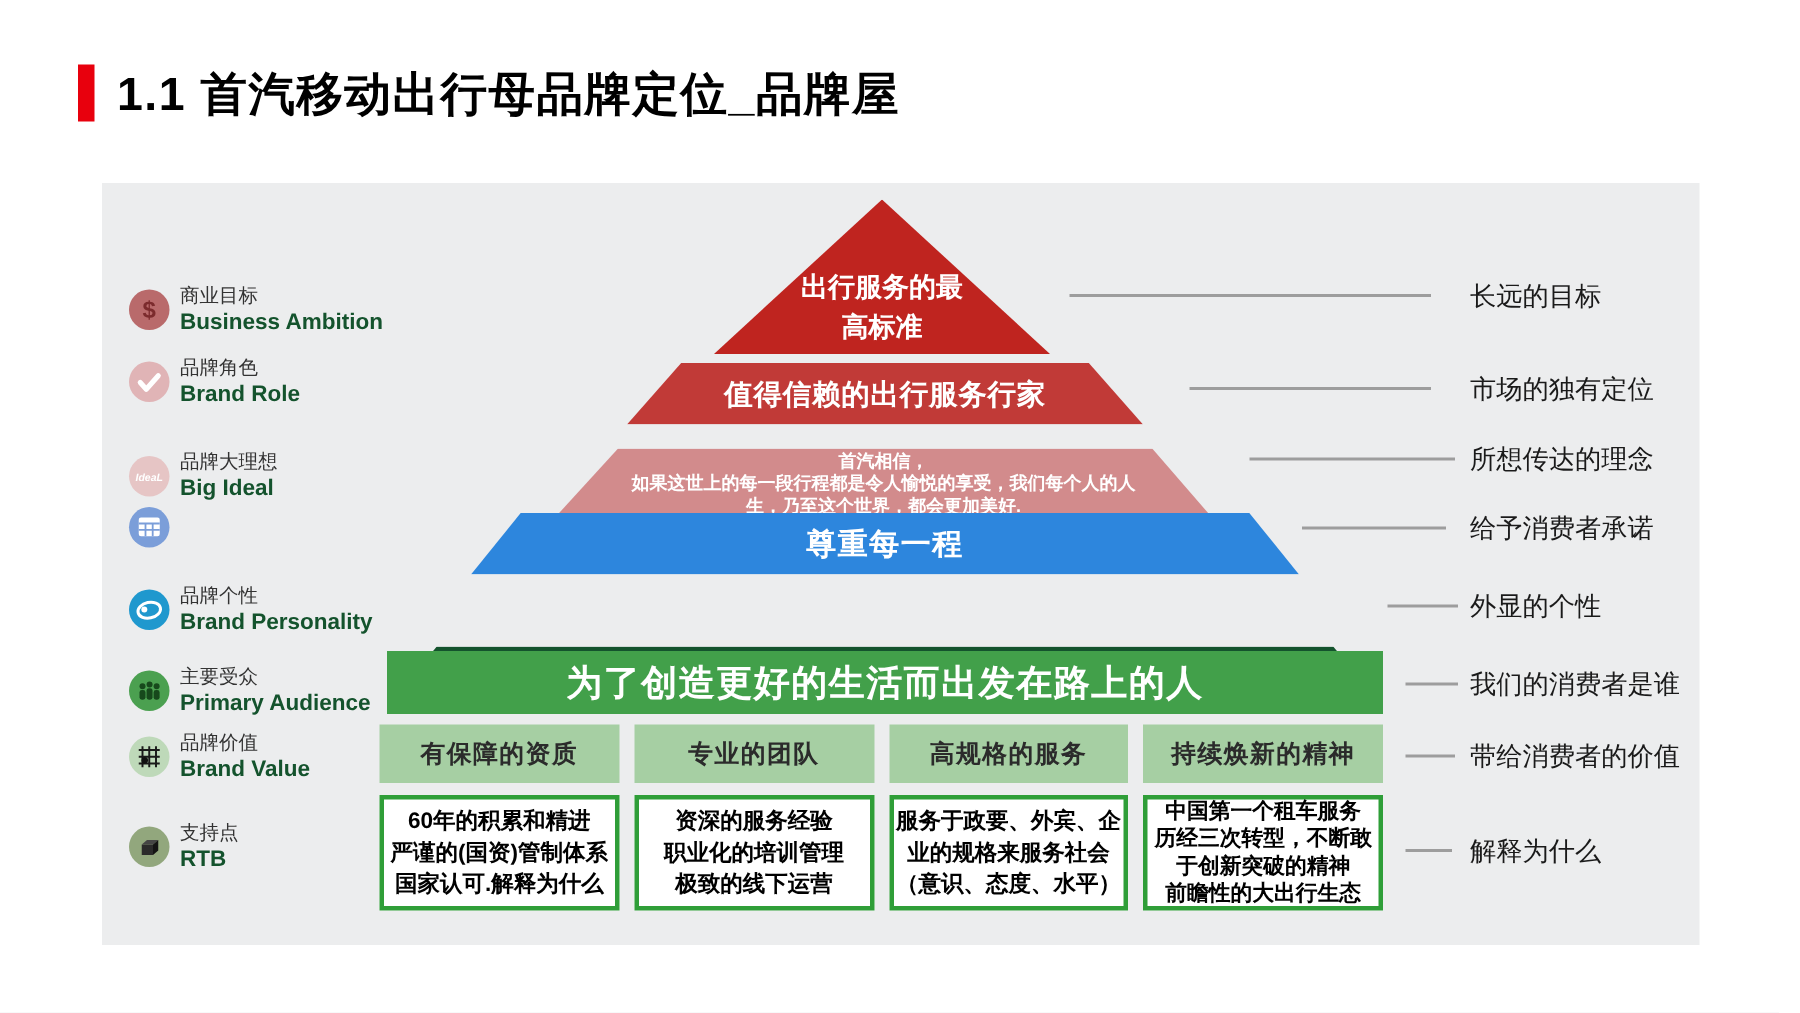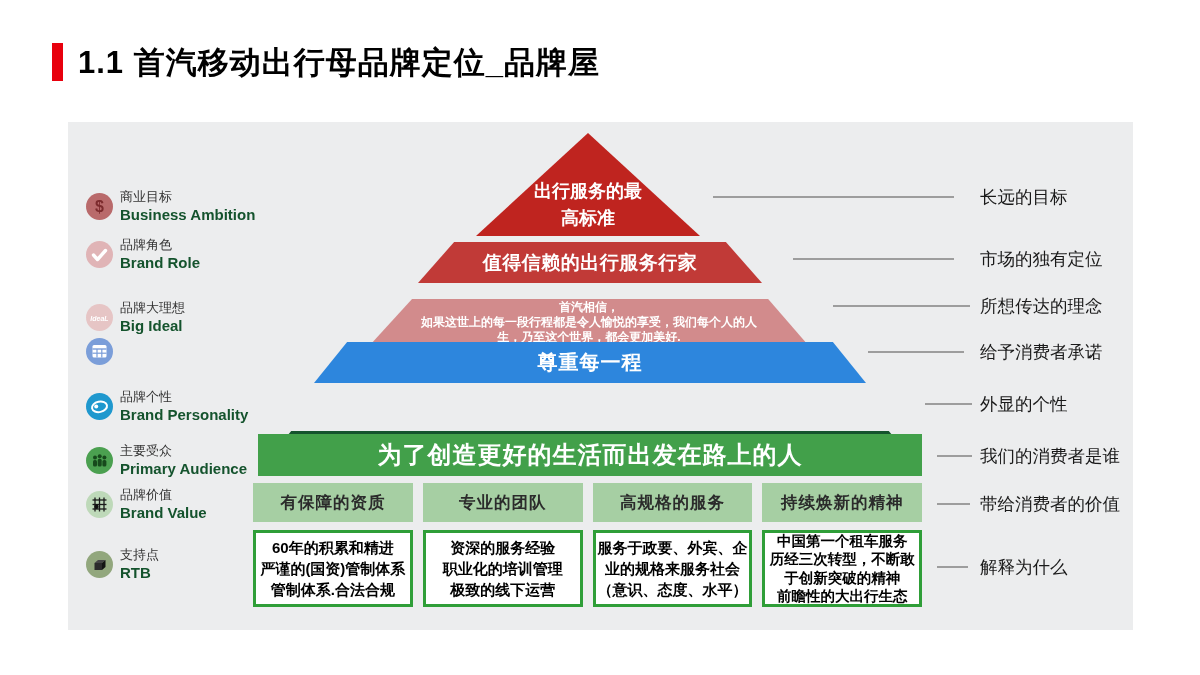--- a/index.html
+++ b/index.html
@@ -192,21 +192,21 @@
       <div class="vbox">有保障的资质</div>
       <div class="vbox">专业的团队</div>
       <div class="vbox">高规格的服务</div>
       <div class="vbox">持续焕新的精神</div>
     </div>
 
     <div class="rrow">
       <div class="rbox">
         <div>60年的积累和精进</div>
         <div>严谨的(国资)管制体系</div>
-        <div>管制体系.合法合规</div>
+        <div>国家认可.解释为什么</div>
       </div>
       <div class="rbox">
         <div>资深的服务经验</div>
         <div>职业化的培训管理</div>
         <div>极致的线下运营</div>
       </div>
       <div class="rbox">
         <div>服务于政要、外宾、企</div>
         <div>业的规格来服务社会</div>
         <div>（意识、态度、水平）</div>

